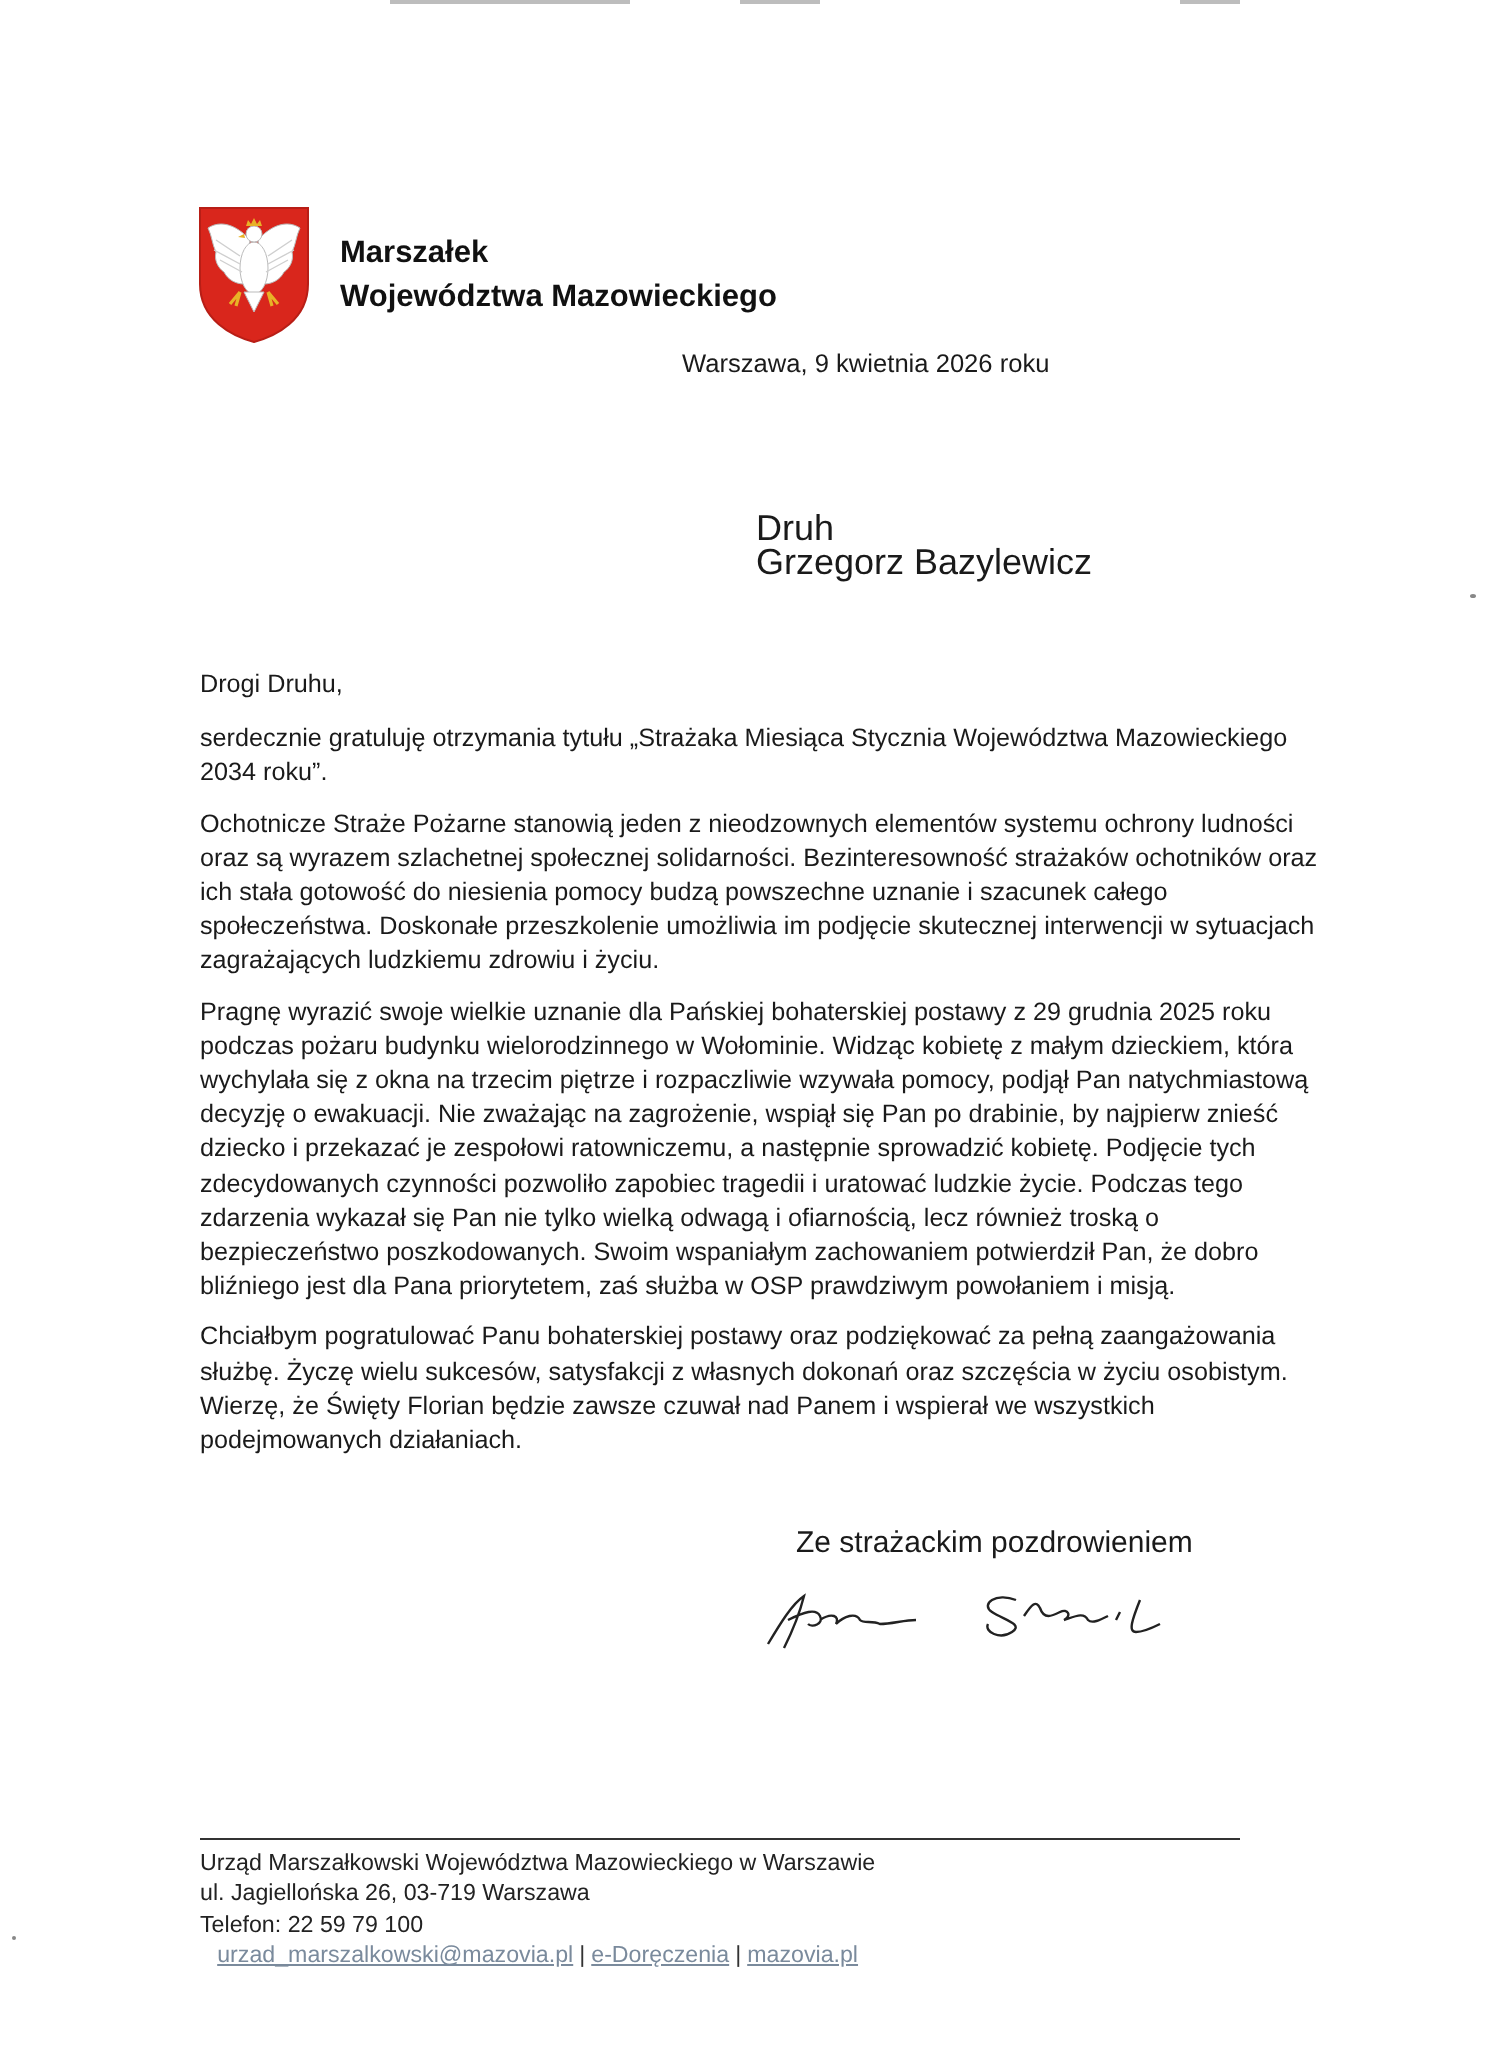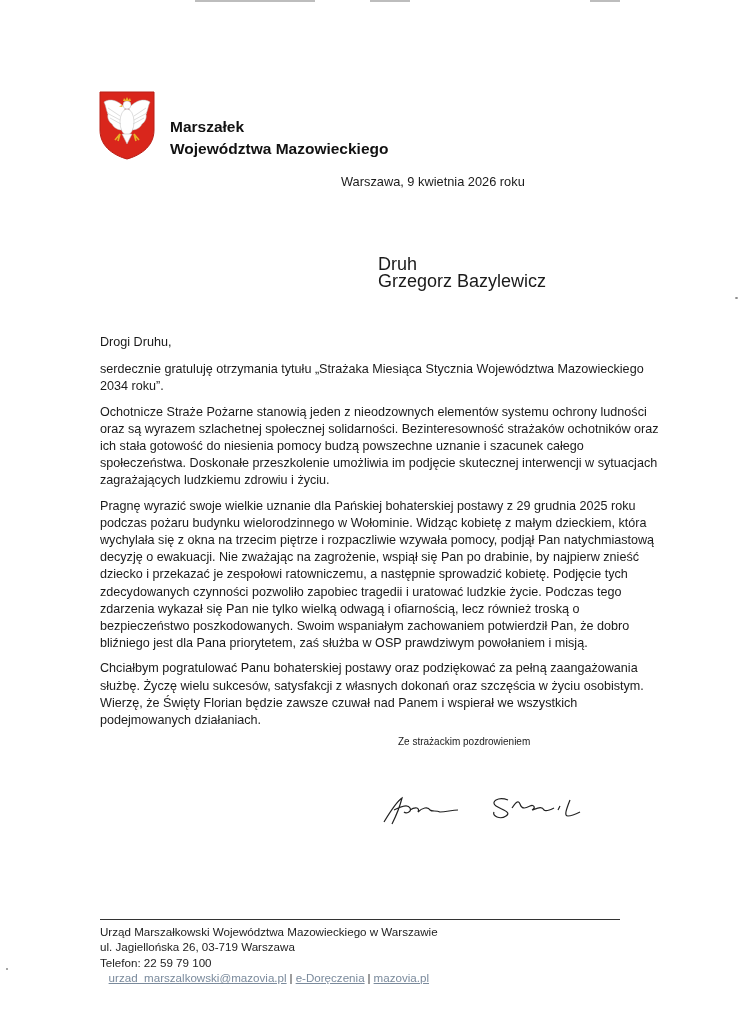--- a/index.html
+++ b/index.html
@@ -1,29 +1,29 @@
 <!DOCTYPE html>
 <html><head>
   <meta charset="utf-8">
   <style>
     html, body { margin: 0; padding: 0; background: #ffffff; }
     body { width: 744px; height: 1024px; position: relative; overflow: hidden;
            font-family: "Liberation Sans", "DejaVu Sans", sans-serif; color: #1a1a1a; }
     .page { position: absolute; left: 0; top: 0; width: 744px; height: 1024px; background: #fff; }
     .scan-top { position: absolute; top: 0; left: 0; width: 744px; height: 3px; }
     .scan-top span { position: absolute; top: 0; height: 2px; background: #bdbdbd; }
-    .header { position: absolute; left: 98px; top: 90px; display: flex; align-items: flex-end; }
+    .header { position: absolute; left: 98px; top: 102px; display: flex; align-items: center; }
     .crest { width: 58px; height: 70px; }
     .org-name { margin-left: 14px; margin-top: 2px; font-weight: bold; font-size: 15.5px; line-height: 22px; color: #111; }
     .date { position: absolute; left: 341px; top: 174px; font-size: 12.8px; }
     .recipient { position: absolute; left: 341px; top: 256px; font-size: 18px; line-height: 17px; margin-left: 37px; }
     .body-text { position: absolute; left: 100px; top: 334px; width: 560px; font-size: 12.6px; line-height: 17.2px; }
     .body-text p { margin: 0 0 8px 0; }
     .salutation { margin-bottom: 10px !important; }
-    .closing { position: absolute; left: 398px; top: 736px; font-size: 10px; }
+    .closing { position: absolute; left: 398px; top: 763px; font-size: 15px; }
     .signatures { position: absolute; left: 380px; top: 790px; width: 220px; height: 40px; }
     .footer-rule { position: absolute; left: 100px; top: 919px; width: 520px; height: 1px; background: #333; }
     .footer { position: absolute; left: 100px; top: 924px; font-size: 11.6px; line-height: 15.4px; color: #222; }
     .footer .links { color: #7a8a9c; text-align: center; }
     .footer .links a { color: #7a8a9c; text-decoration: underline; }
     .footer .links .sep { color: #333; margin: 0 3px; }
     .speck { position: absolute; background: #888; border-radius: 50%; }
   </style>
 </head>
 <body>

